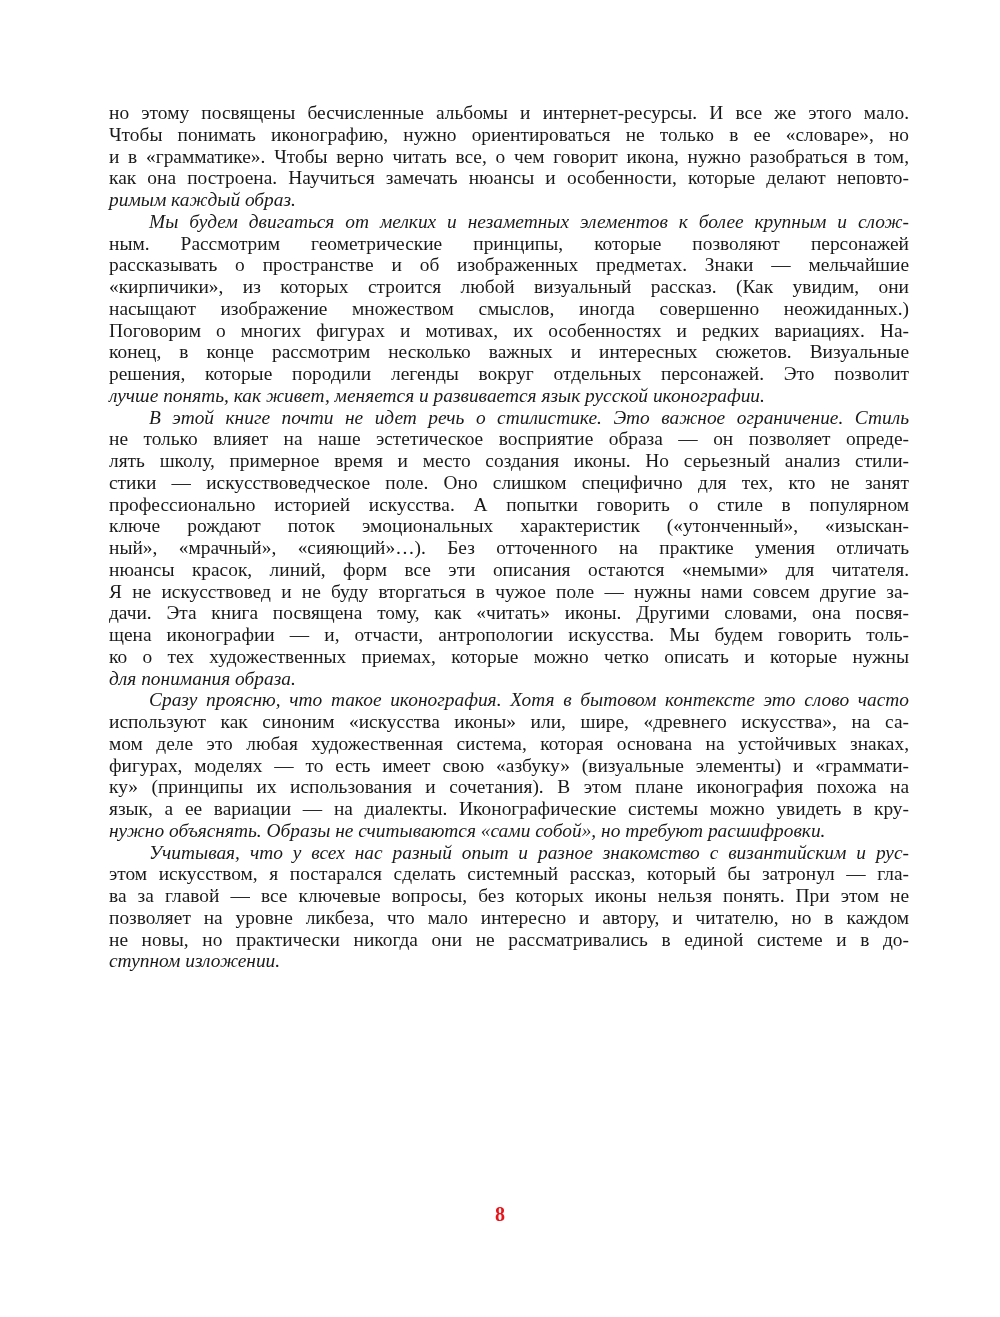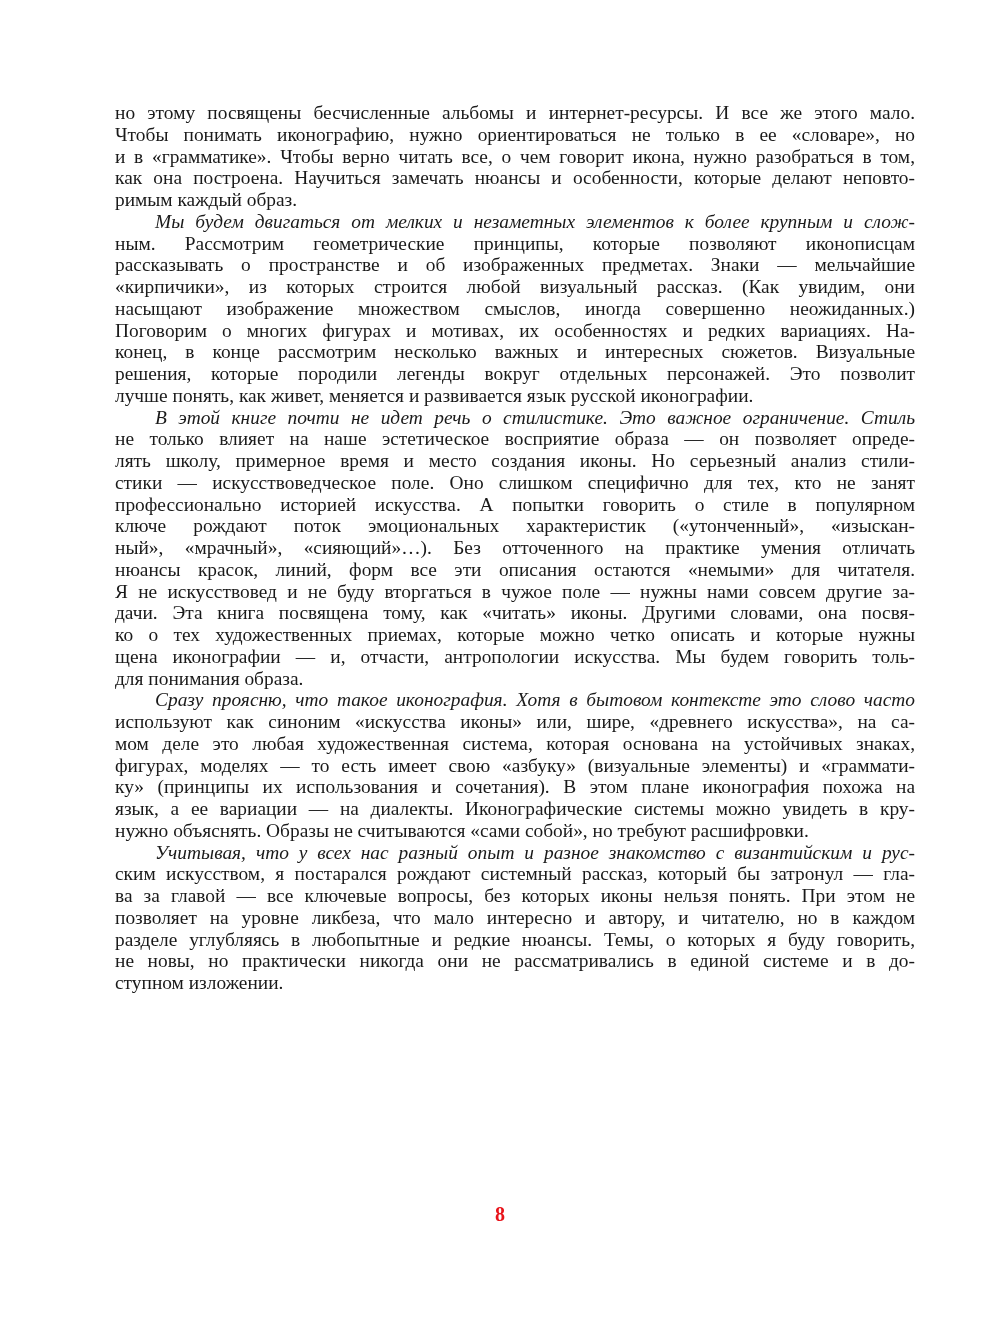--- a/index.html
+++ b/index.html
@@ -1,29 +1,29 @@
 <!DOCTYPE html>
 <html><head>
 <meta charset="utf-8">
 <style>
   html, body { margin: 0; padding: 0; background: #ffffff; }
   body { width: 1000px; height: 1317px; position: relative; overflow: hidden; }
   .page {
     position: absolute; left: 0; top: 0; width: 1000px; height: 1317px; background: #fff;
   }
   .text-block {
-    position: absolute; left: 115px; top: 102px; width: 800px;
+    position: absolute; left: 109px; top: 102px; width: 800px;
     font-family: "Liberation Serif", "DejaVu Serif", serif;
     font-size: 19.4px; line-height: 21.75px; color: #1a1a1a;
   }
   .line {
     display: block; height: 21.75px; white-space: nowrap;
     text-align: justify; text-align-last: justify;
   }
-  .line.last { text-align-last: left; }
+  .line.last { text-align-last: left; font-style: italic; }
   .line.indent { padding-left: 40px; font-style: italic; }
   .page-number {
     position: absolute; left: 0; width: 1000px; top: 1203px; text-align: center;
     font-family: "Liberation Serif", "DejaVu Serif", serif;
     font-size: 20px; font-weight: bold; color: #e8141b;
   }
 </style>
 </head>
 <body>
 
@@ -31,57 +31,56 @@
   <div class="text-block">
     <div>
       <span class="line">но этому посвящены бесчисленные альбомы и интернет-ресурсы. И все же этого мало.</span>
       <span class="line">Чтобы понимать иконографию, нужно ориентироваться не только в ее «словаре», но</span>
       <span class="line">и в «грамматике». Чтобы верно читать все, о чем говорит икона, нужно разобраться в том,</span>
       <span class="line">как она построена. Научиться замечать нюансы и особенности, которые делают неповто-</span>
       <span class="line last">римым каждый образ.</span>
     </div>
     <div>
       <span class="line indent">Мы будем двигаться от мелких и незаметных элементов к более крупным и слож-</span>
-      <span class="line">ным. Рассмотрим геометрические принципы, которые позволяют иконописцам</span>
+      <span class="line">ным. Рассмотрим геометрические принципы, которые позволяют персонажей</span>
       <span class="line">рассказывать о пространстве и об изображенных предметах. Знаки — мельчайшие</span>
       <span class="line">«кирпичики», из которых строится любой визуальный рассказ. (Как увидим, они</span>
       <span class="line">насыщают изображение множеством смыслов, иногда совершенно неожиданных.)</span>
       <span class="line">Поговорим о многих фигурах и мотивах, их особенностях и редких вариациях. На-</span>
       <span class="line">конец, в конце рассмотрим несколько важных и интересных сюжетов. Визуальные</span>
       <span class="line">решения, которые породили легенды вокруг отдельных персонажей. Это позволит</span>
       <span class="line last">лучше понять, как живет, меняется и развивается язык русской иконографии.</span>
     </div>
     <div>
       <span class="line indent">В этой книге почти не идет речь о стилистике. Это важное ограничение. Стиль</span>
       <span class="line">не только влияет на наше эстетическое восприятие образа — он позволяет опреде-</span>
       <span class="line">лять школу, примерное время и место создания иконы. Но серьезный анализ стили-</span>
       <span class="line">стики — искусствоведческое поле. Оно слишком специфично для тех, кто не занят</span>
       <span class="line">профессионально историей искусства. А попытки говорить о стиле в популярном</span>
       <span class="line">ключе рождают поток эмоциональных характеристик («утонченный», «изыскан-</span>
       <span class="line">ный», «мрачный», «сияющий»…). Без отточенного на практике умения отличать</span>
       <span class="line">нюансы красок, линий, форм все эти описания остаются «немыми» для читателя.</span>
       <span class="line">Я не искусствовед и не буду вторгаться в чужое поле — нужны нами совсем другие за-</span>
       <span class="line">дачи. Эта книга посвящена тому, как «читать» иконы. Другими словами, она посвя-</span>
+      <span class="line">щена иконографии — и, отчасти, антропологии искусства. Мы будем говорить толь-</span>
       <span class="line">ко о тех художественных приемах, которые можно четко описать и которые нужны</span>
-      <span class="line">щена иконографии — и, отчасти, антропологии искусства. Мы будем говорить толь-</span>
       <span class="line last">для понимания образа.</span>
     </div>
     <div>
       <span class="line indent">Сразу проясню, что такое иконография. Хотя в бытовом контексте это слово часто</span>
       <span class="line">используют как синоним «искусства иконы» или, шире, «древнего искусства», на са-</span>
       <span class="line">мом деле это любая художественная система, которая основана на устойчивых знаках,</span>
       <span class="line">фигурах, моделях — то есть имеет свою «азбуку» (визуальные элементы) и «граммати-</span>
       <span class="line">ку» (принципы их использования и сочетания). В этом плане иконография похожа на</span>
       <span class="line">язык, а ее вариации — на диалекты. Иконографические системы можно увидеть в кру-</span>
       <span class="line last">нужно объяснять. Образы не считываются «сами собой», но требуют расшифровки.</span>
     </div>
     <div>
       <span class="line indent">Учитывая, что у всех нас разный опыт и разное знакомство с византийским и рус-</span>
-      <span class="line">ским искусством, я постарался рождают системный рассказ, который бы затронул — гла-</span>
+      <span class="line">этом искусством, я постарался сделать системный рассказ, который бы затронул — гла-</span>
       <span class="line">ва за главой — все ключевые вопросы, без которых иконы нельзя понять. При этом не</span>
       <span class="line">позволяет на уровне ликбеза, что мало интересно и автору, и читателю, но в каждом</span>
-      <span class="line">разделе углубляясь в любопытные и редкие нюансы. Темы, о которых я буду говорить,</span>
       <span class="line">не новы, но практически никогда они не рассматривались в единой системе и в до-</span>
       <span class="line last">ступном изложении.</span>
     </div>
   </div>
   <div class="page-number" style="color: rgb(232, 20, 27);">8</div>
 </div>
 
 </body></html>

